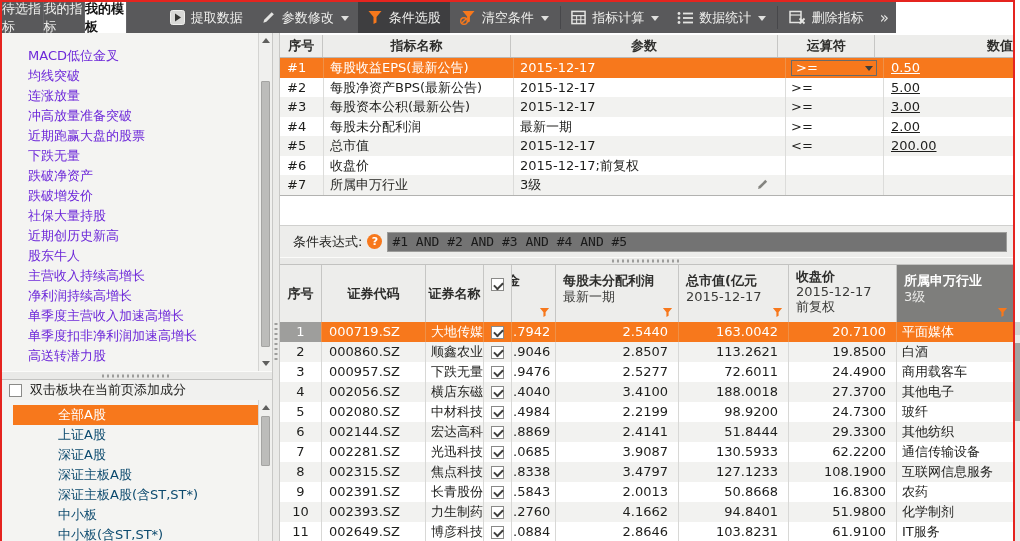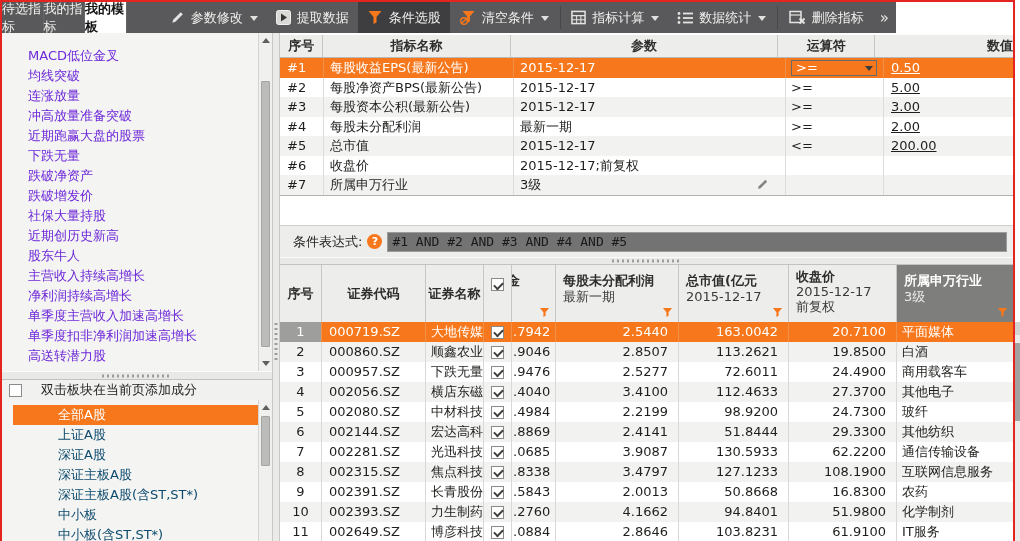--- a/index.html
+++ b/index.html
@@ -31,21 +31,21 @@
   .tri-up{width:0;height:0;border:4px solid transparent;border-bottom:5px solid #5f5f5d;margin-bottom:4px;}
   .tri-down{width:0;height:0;border:4px solid transparent;border-top:5px solid #5f5f5d;margin-top:4px;}
   .sb-thumb{position:absolute;left:2px;width:9px;background:#bcbcba;border:1px solid #a4a4a2;border-radius:1px;box-sizing:border-box;}
   #tplScroll .sb-thumb{top:48px;height:266px;}
   #blkScroll .sb-thumb{top:16px;height:50px;}
   .h-splitter{position:absolute;background:#e9e9e7;border-top:1px solid #fbfbf9;border-bottom:1px solid #c2c2c0;box-sizing:border-box;}
   #splitLeft{left:2px;top:371px;width:270px;height:9px;}
   .dots-h{position:absolute;left:50%;top:50%;transform:translate(-50%,-50%);width:70px;height:3px;
           background-image:repeating-linear-gradient(90deg,#9d9d9b 0 2px,transparent 2px 5px);}
   .chk-row{position:absolute;left:2px;top:380px;width:270px;height:20px;background:#f1f1ef;display:flex;
-           align-items:center;padding-left:7px;gap:19px;box-sizing:border-box;}
+           align-items:center;padding-left:7px;gap:8px;box-sizing:border-box;}
   .checkbox{width:13px;height:13px;background:#fff;border:1px solid #8a8a88;box-sizing:border-box;position:relative;flex:none;}
   .checkbox.checked::after{content:"";position:absolute;left:1.5px;top:2.5px;width:7px;height:4px;
        border-left:2px solid #3f3f3d;border-bottom:2px solid #3f3f3d;transform:rotate(-45deg);}
   .blk-list{position:absolute;left:2px;top:400px;width:256px;height:141px;background:#f4f4f2;
             padding-top:5px;box-sizing:border-box;overflow:hidden;}
   .blk-item{height:20px;line-height:20px;margin-left:11px;padding-left:45px;white-space:nowrap;color:#0c4a6e;}
   .blk-item.sel{background:#f7781c;color:#fff;}
   .v-splitter{position:absolute;left:272px;top:33px;width:8px;height:508px;background:#eaeae8;
               border-left:1px solid #c8c8c6;border-right:1px solid #c8c8c6;box-sizing:border-box;}
   .dots-v{position:absolute;top:290px;left:50%;transform:translateX(-50%);width:3px;height:40px;
@@ -126,32 +126,32 @@
 </head>
 <body>
 
 <div class="topbar">
   <div class="tab">待选指标</div>
   <div class="tab">我的指标</div>
   <div class="tab active">我的模板</div>
   <div class="tb-spacer"></div>
 
   <div class="tbtn">
+    <svg width="15" height="15" viewBox="0 0 15 15">
+        <rect x="0.5" y="0.5" width="14" height="14" rx="2" fill="#d9d9d7" stroke="#f0f0ee"></rect>
+        <path d="M5 3.5v8l6-4z" fill="#353533"></path>
+      </svg>
+    <span>提取数据</span>
+  </div>
+  <div class="tbtn">
     <svg width="15" height="15" viewBox="0 0 16 16">
         <path d="M2.5 13.5l.9-3.2 8-8 2.3 2.3-8 8z" fill="#e4e4e2"></path>
       </svg>
     <span>参数修改</span>
     <span class="drop"></span>
-  </div>
-  <div class="tbtn">
-    <svg width="15" height="15" viewBox="0 0 15 15">
-        <rect x="0.5" y="0.5" width="14" height="14" rx="2" fill="#d9d9d7" stroke="#f0f0ee"></rect>
-        <path d="M5 3.5v8l6-4z" fill="#353533"></path>
-      </svg>
-    <span>提取数据</span>
   </div>
   <div class="tbtn pressed">
     <svg width="16" height="15" viewBox="0 0 16 15">
         <path d="M1.5 1h13l-5 6v5.5l-3 1.5V7z" fill="#f7781c"></path>
       </svg>
     <span>条件选股</span>
   </div>
   <div class="tbtn">
     <svg width="17" height="16" viewBox="0 0 17 16">
         <path d="M3.5 1h12l-4.6 5.5v5L8.1 13V6.5z" fill="#f7781c"></path>
@@ -497,21 +497,21 @@
 
         <div class="rrow">
           <div class="rc-seq">4</div>
           <div class="rc-code">002056.SZ</div>
           <div class="rc-name">横店东磁</div>
           <div class="rc-chk">
             <span class="checkbox checked"></span>
           </div>
           <div class="rc-clip">.4040</div>
           <div class="rc-undist">3.4100</div>
-          <div class="rc-cap">112.4633</div>
+          <div class="rc-cap">188.0018</div>
           <div class="rc-close">27.3700</div>
           <div class="rc-ind">其他电子</div>
         </div>
 
         <div class="rrow">
           <div class="rc-seq">5</div>
           <div class="rc-code">002080.SZ</div>
           <div class="rc-name">中材科技</div>
           <div class="rc-chk">
             <span class="checkbox checked"></span>

